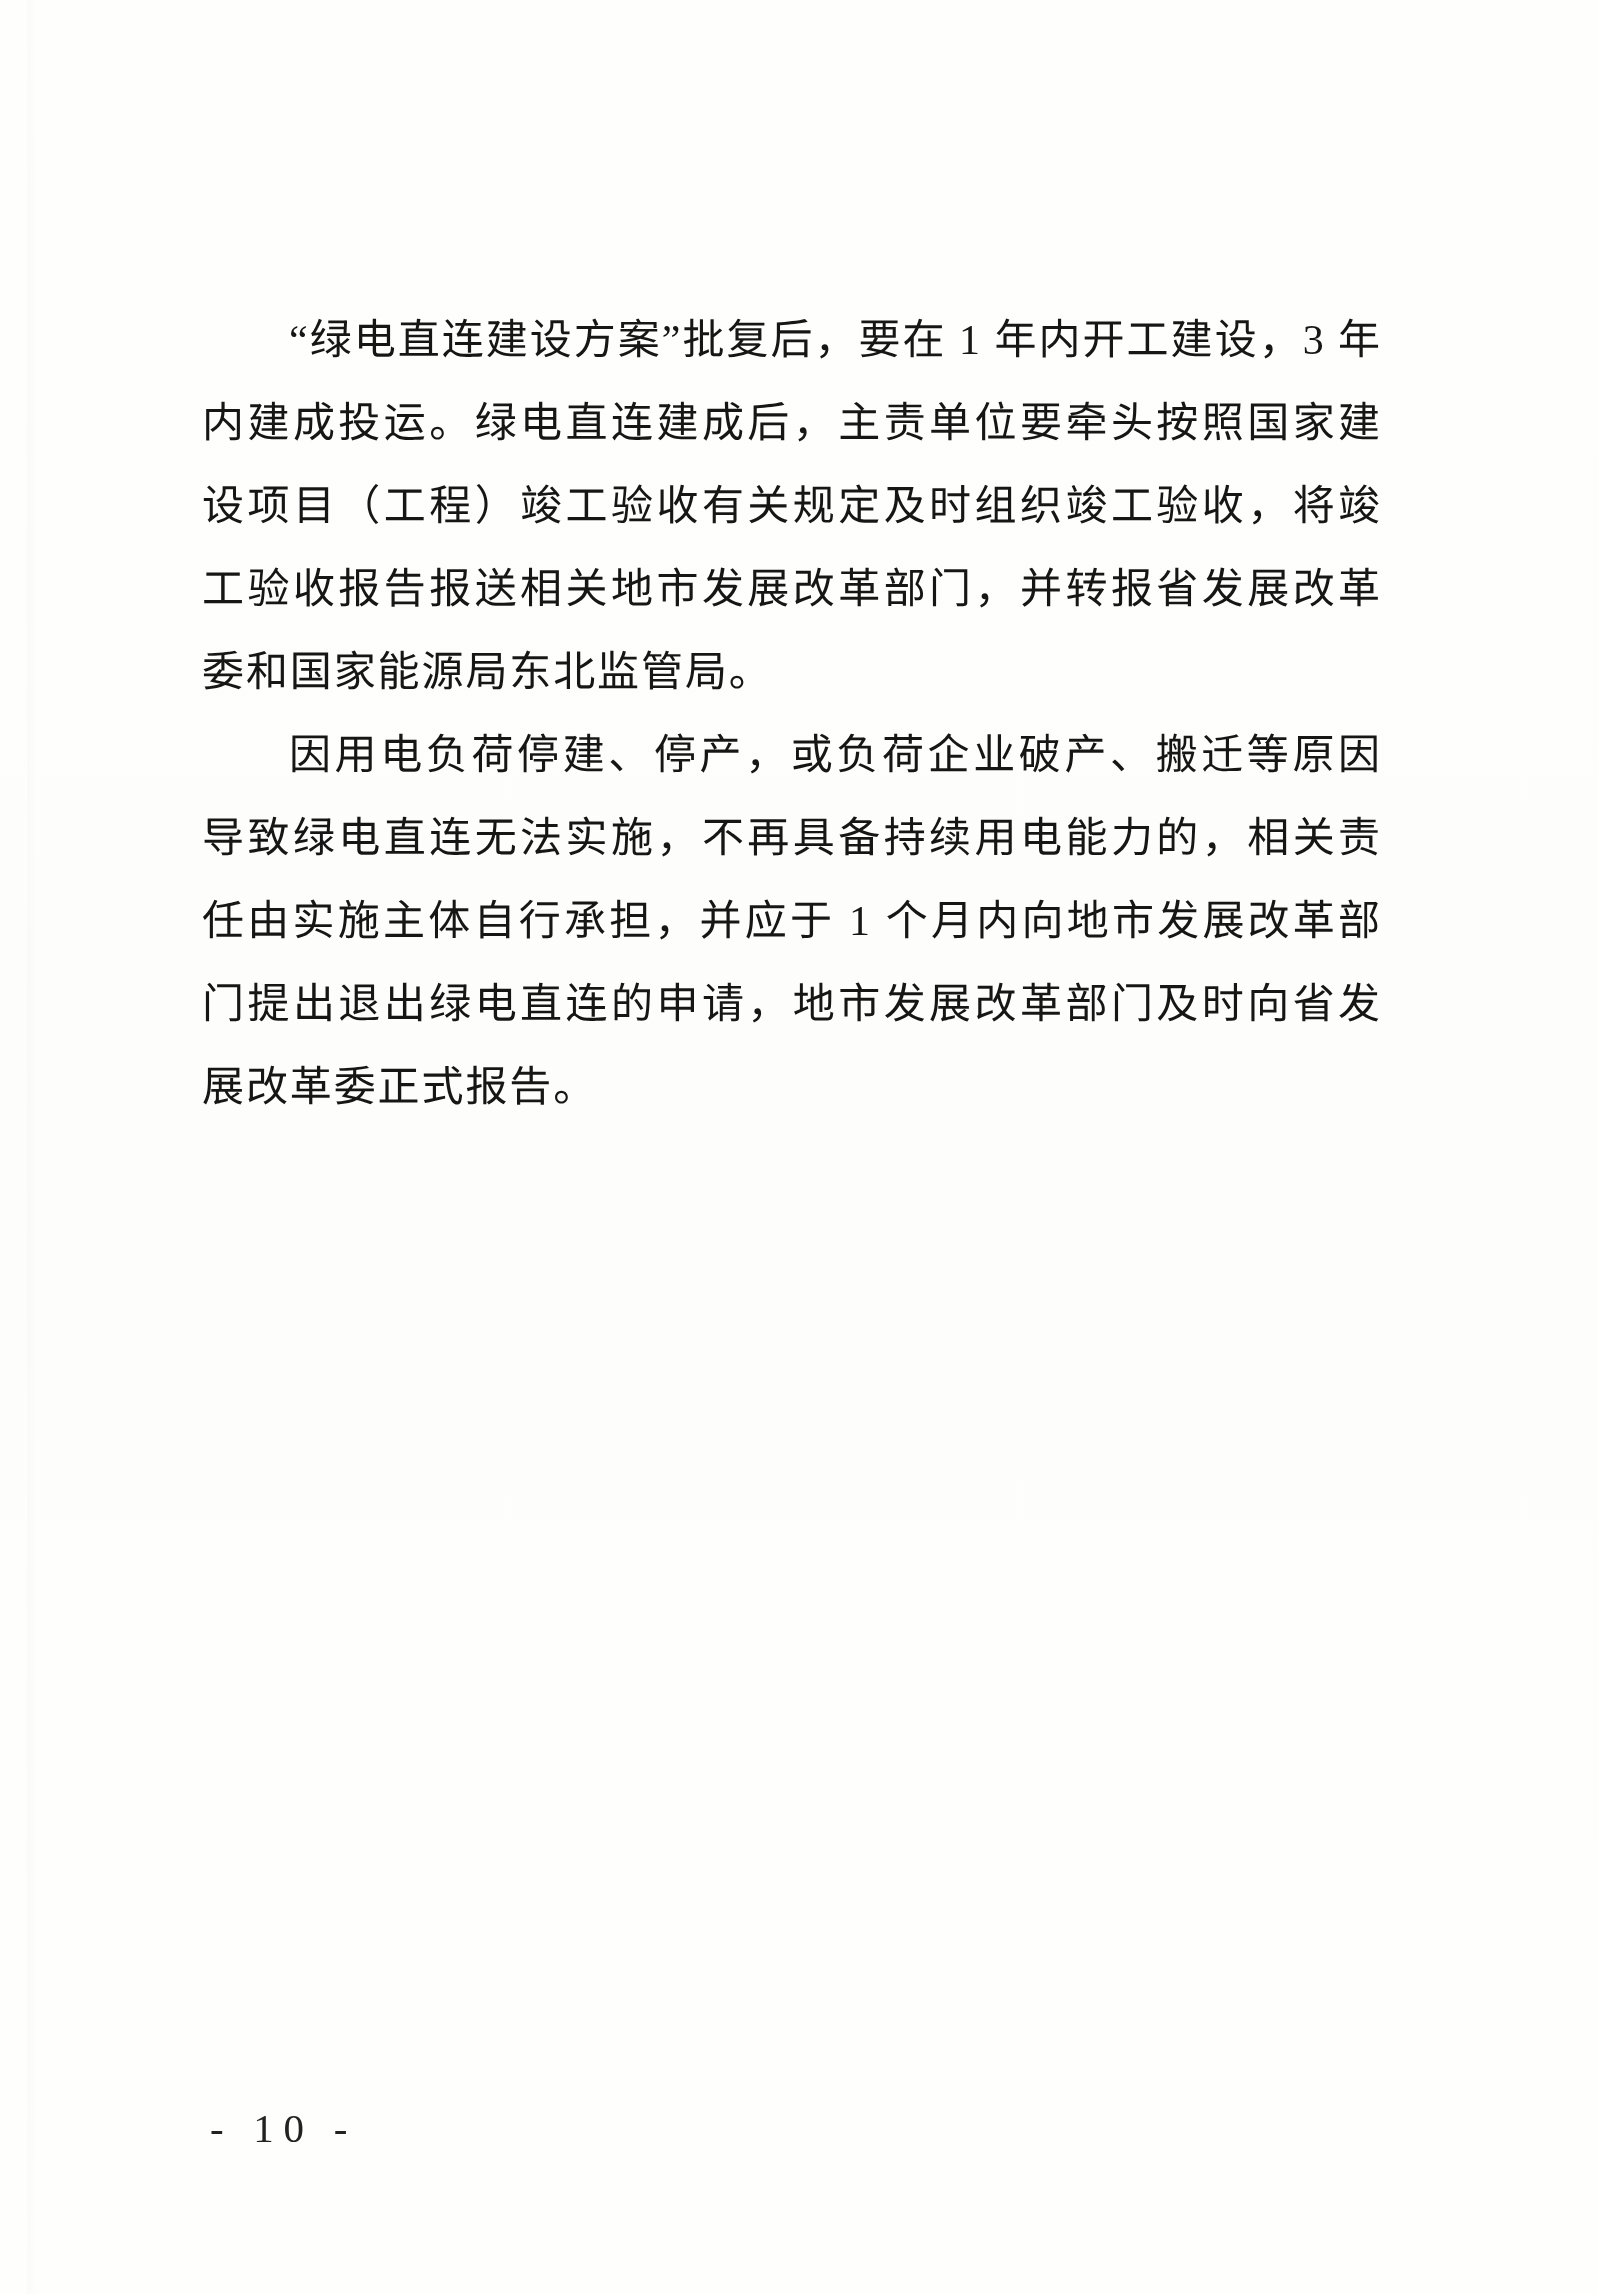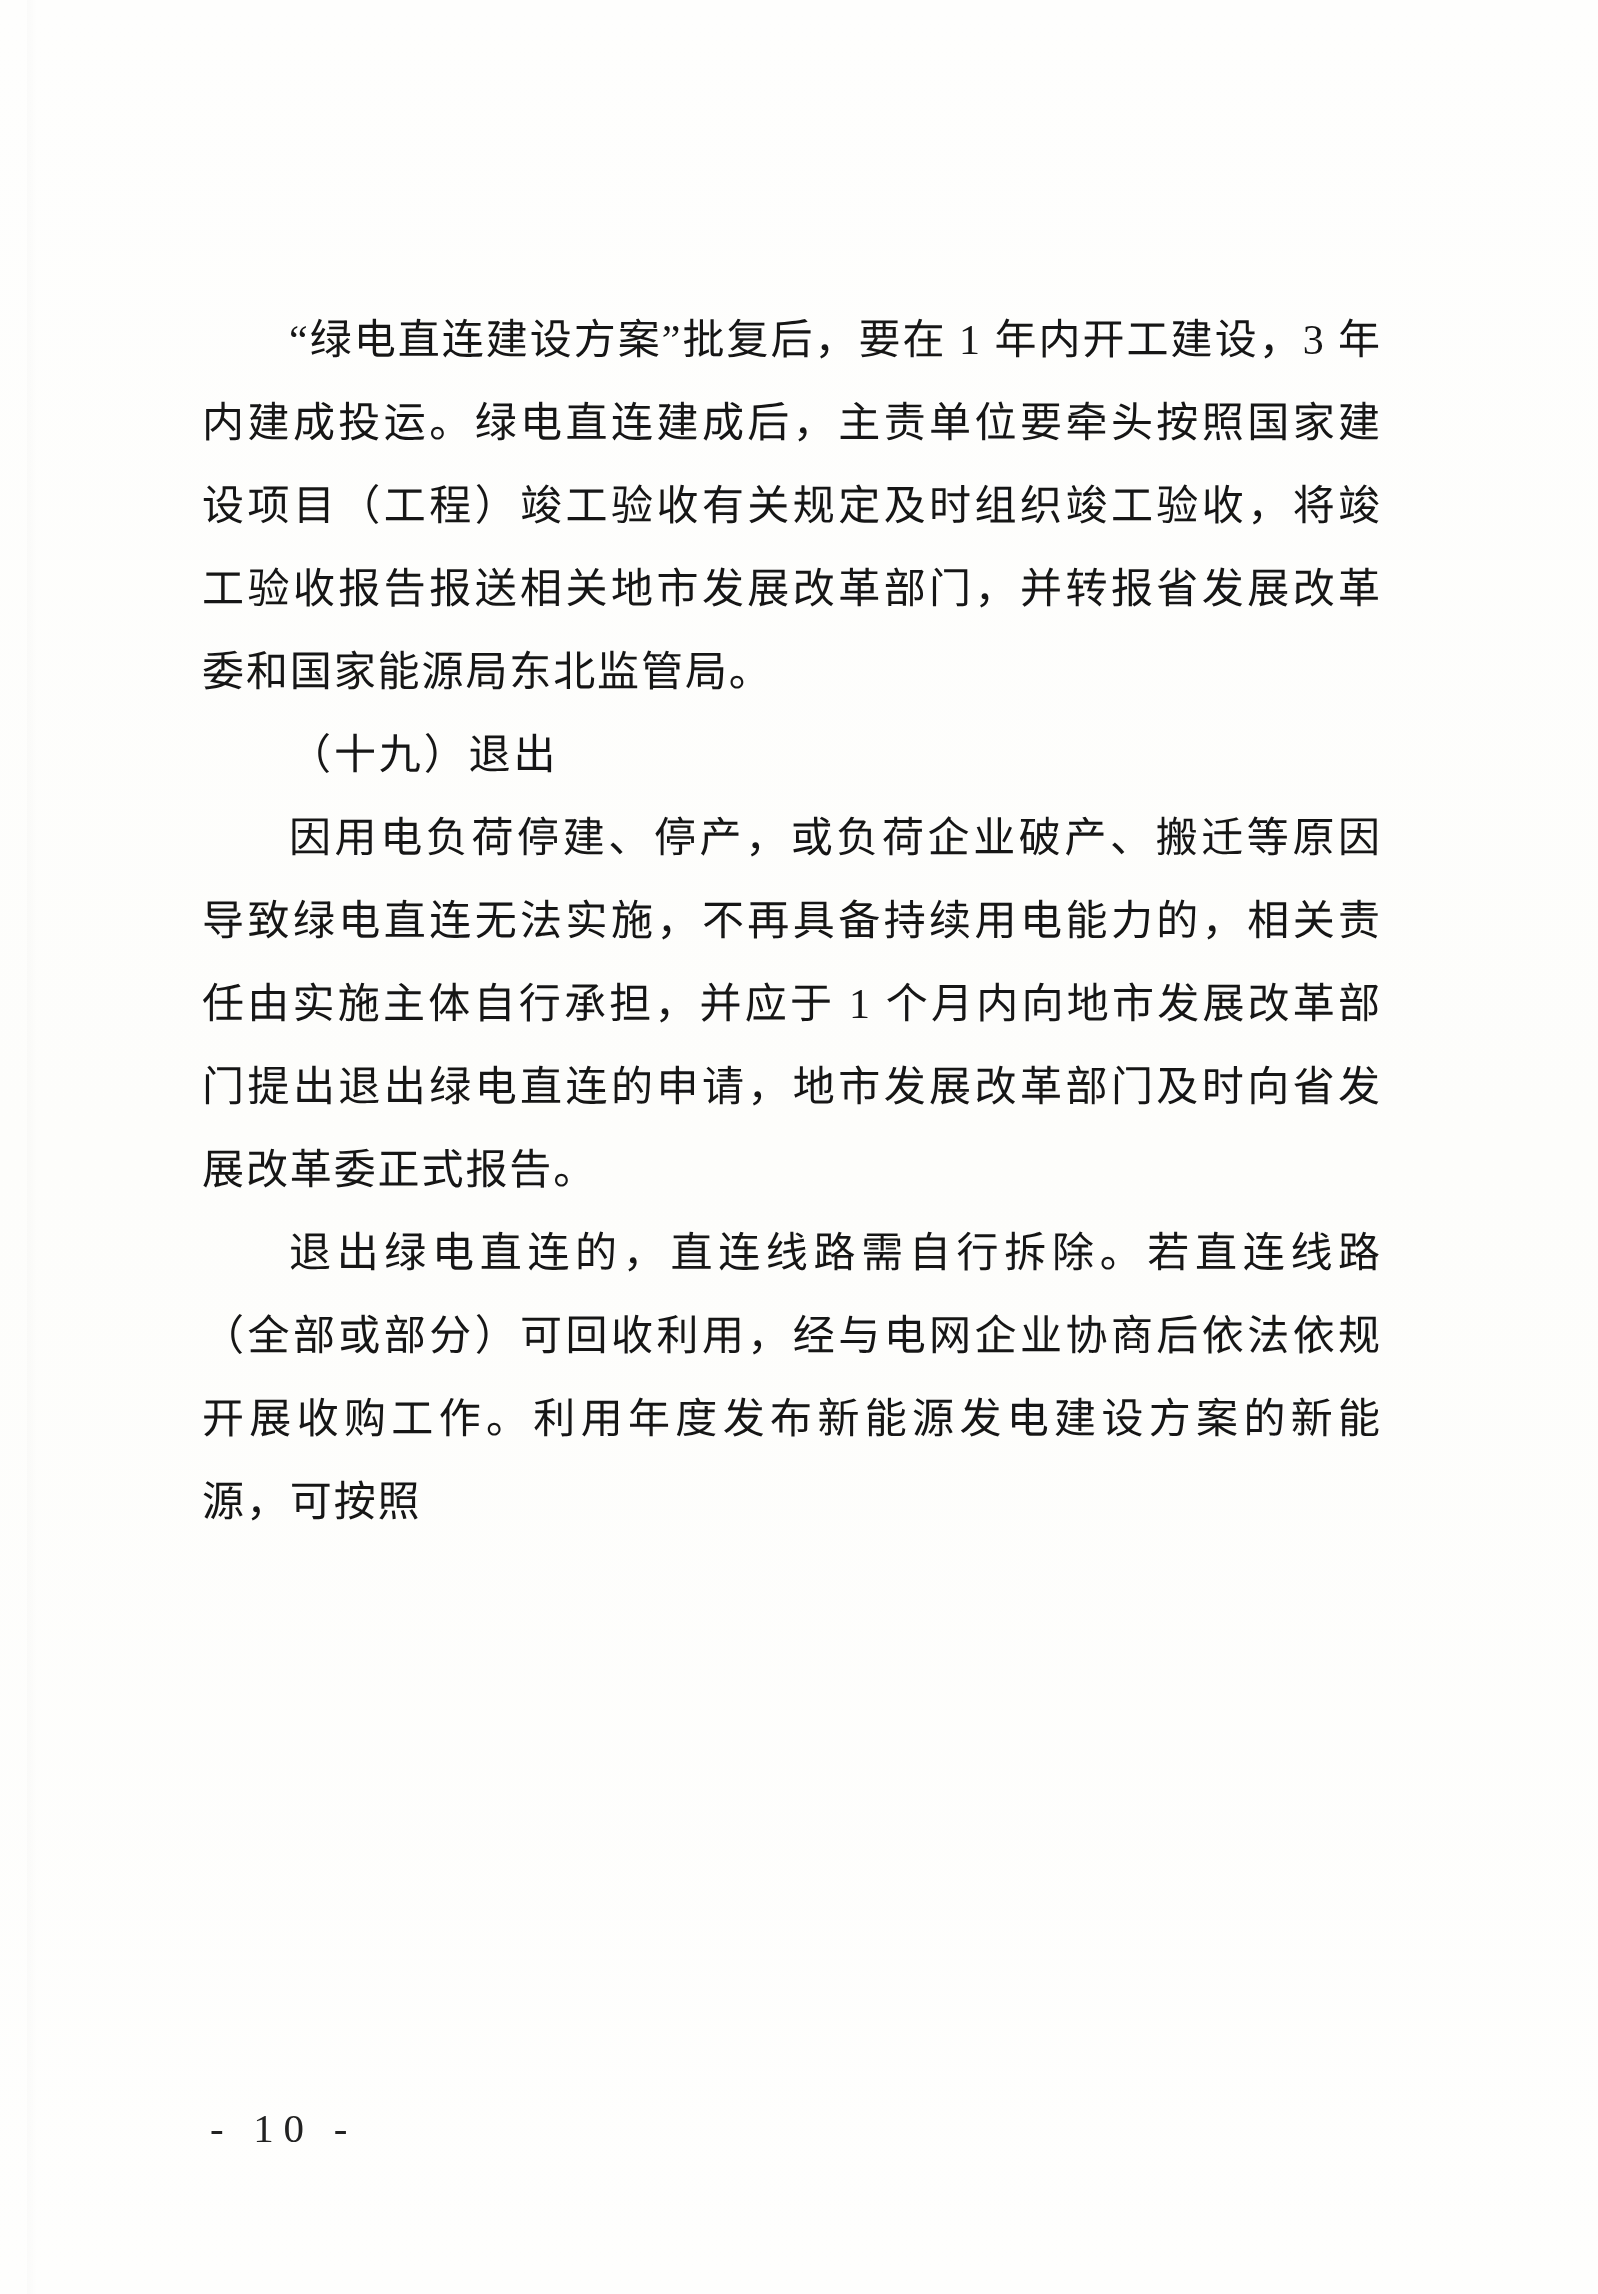--- a/index.html
+++ b/index.html
@@ -58,20 +58,18 @@
   }
 </style>
 </head>
 <body>
 
 <div class="page">
   <div class="scan-streak"></div>
 
   <div class="text-block">
     <p class="para">“绿电直连建设方案”批复后，要在 1 年内开工建设，3 年内建成投运。绿电直连建成后，主责单位要牵头按照国家建设项目（工程）竣工验收有关规定及时组织竣工验收，将竣工验收报告报送相关地市发展改革部门，并转报省发展改革委和国家能源局东北监管局。</p>
-    <p class="heading">（十九）退出</p>
     <p class="para">因用电负荷停建、停产，或负荷企业破产、搬迁等原因导致绿电直连无法实施，不再具备持续用电能力的，相关责任由实施主体自行承担，并应于 1 个月内向地市发展改革部门提出退出绿电直连的申请，地市发展改革部门及时向省发展改革委正式报告。</p>
-    <p class="para">退出绿电直连的，直连线路需自行拆除。若直连线路（全部或部分）可回收利用，经与电网企业协商后依法依规开展收购工作。利用年度发布新能源发电建设方案的新能源，可按照</p>
   </div>
 
   <div class="page-number">- 10 -</div>
 </div>
 
 
 </body></html>

